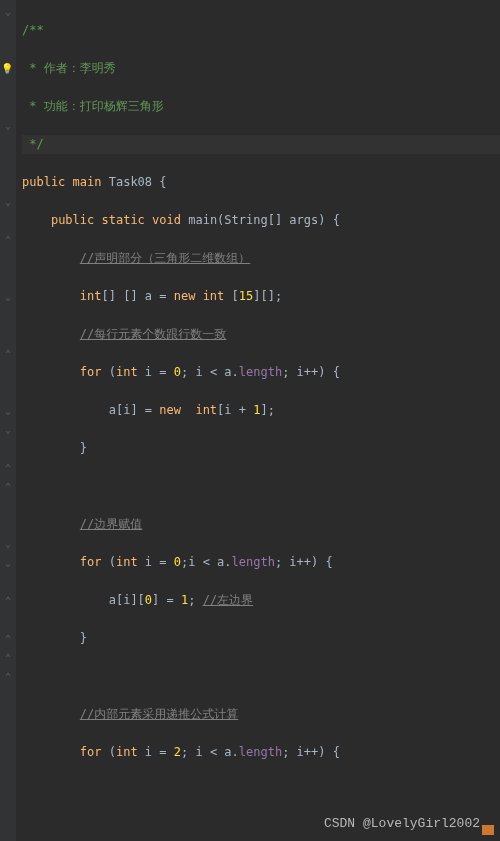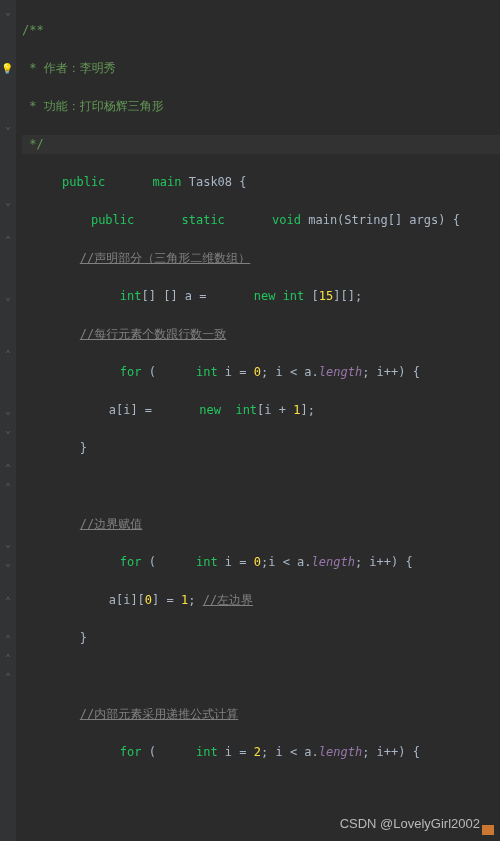--- a/index.html
+++ b/index.html
@@ -40,30 +40,30 @@
   .code {
     padding: 2px 0 0 6px;
     white-space: pre;
     color: #a9b7c6;
     flex: 1;
   }
   .line { height: 19px; }
   .line.hl { background: #323232; }
   .c-comment { color: #808080; text-decoration: underline; }
   .c-doc { color: #629755; font-style: normal; }
-  .c-kw { color: #22c55e; margin-left: 40px; }
+  .c-kw { color: #fdba74; }
   .c-num { color: #fde047; }
-  .c-field { color: #9876aa; font-style: italic; }
+  .c-field { color: #9876aa; }
   .watermark {
     position: absolute;
     bottom: 8px;
     right: 20px;
     color: #b8b8b8;
     font-size: 13px;
-    font-family: Liberation Sans, sans-serif;
+    font-family: Liberation Mono, monospace;
   }
   .wm-badge {
     position: absolute;
     bottom: 6px;
     right: 6px;
     width: 12px;
     height: 10px;
     background: #cc7832;
   }
 </style>

